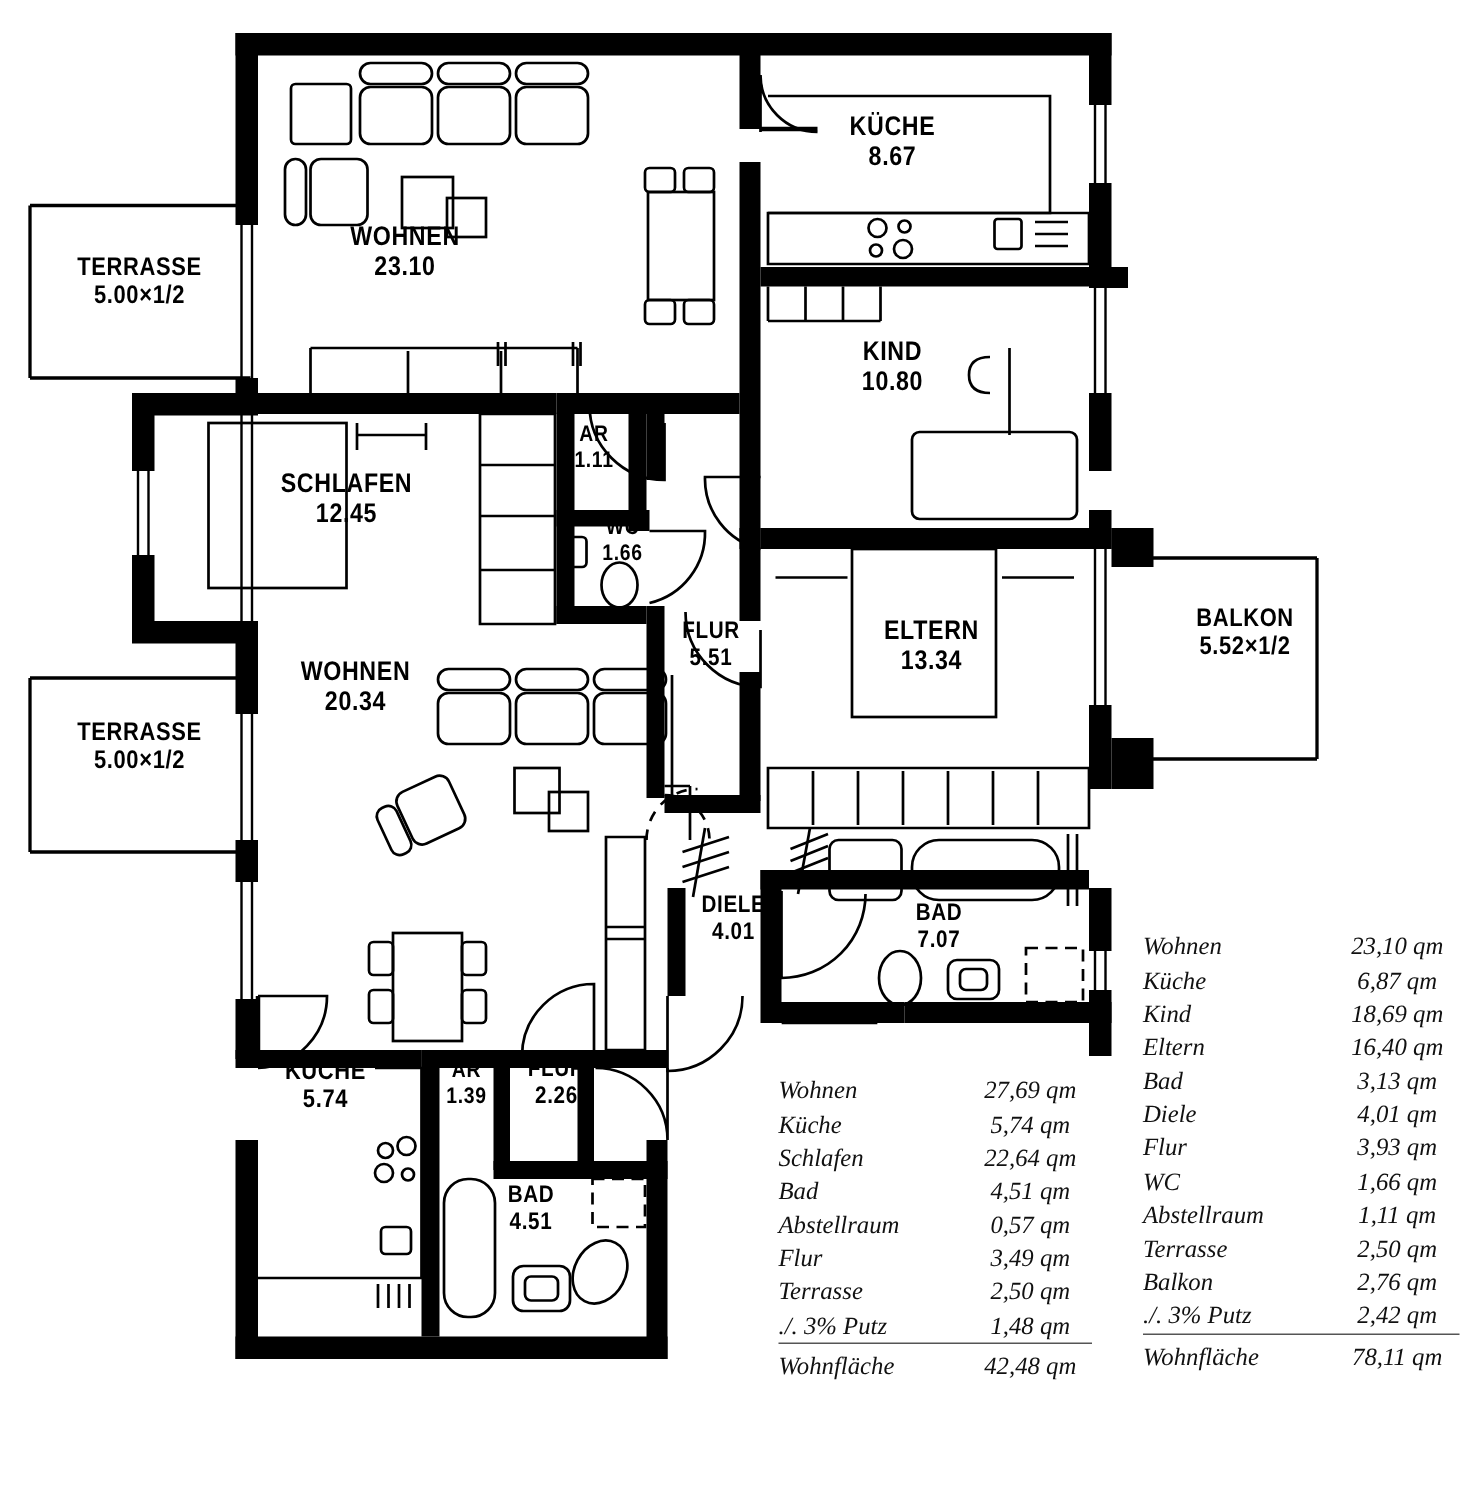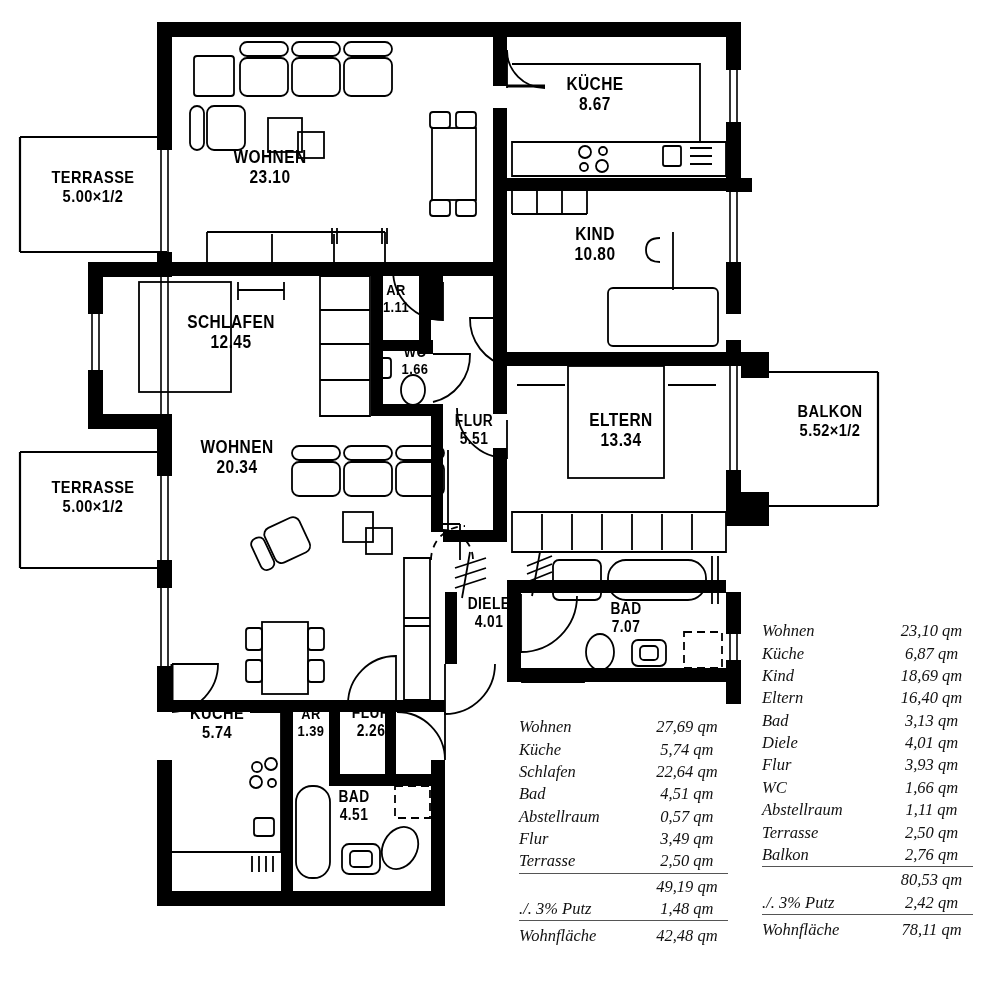--- a/index.html
+++ b/index.html
@@ -459,24 +459,20 @@
         <td class="val">0,57 qm</td>
       </tr>
       <tr>
         <td class="name">Flur</td>
         <td class="val">3,49 qm</td>
       </tr>
       <tr>
         <td class="name">Terrasse</td>
         <td class="val">2,50 qm</td>
       </tr>
-      <tr class="rule-top sumline">
-        <td class="name"></td>
-        <td class="val">49,19 qm</td>
-      </tr>
       <tr>
         <td class="name">./. 3% Putz</td>
         <td class="val">1,48 qm</td>
       </tr>
       <tr class="finalrule">
         <td class="name">Wohnfläche</td>
         <td class="val">42,48 qm</td>
       </tr>
     </tbody>
   </table>
@@ -522,24 +518,20 @@
         <td class="val">1,11 qm</td>
       </tr>
       <tr>
         <td class="name">Terrasse</td>
         <td class="val">2,50 qm</td>
       </tr>
       <tr>
         <td class="name">Balkon</td>
         <td class="val">2,76 qm</td>
       </tr>
-      <tr class="rule-top sumline">
-        <td class="name"></td>
-        <td class="val">80,53 qm</td>
-      </tr>
       <tr>
         <td class="name">./. 3% Putz</td>
         <td class="val">2,42 qm</td>
       </tr>
       <tr class="finalrule">
         <td class="name">Wohnfläche</td>
         <td class="val">78,11 qm</td>
       </tr>
     </tbody>
   </table>

